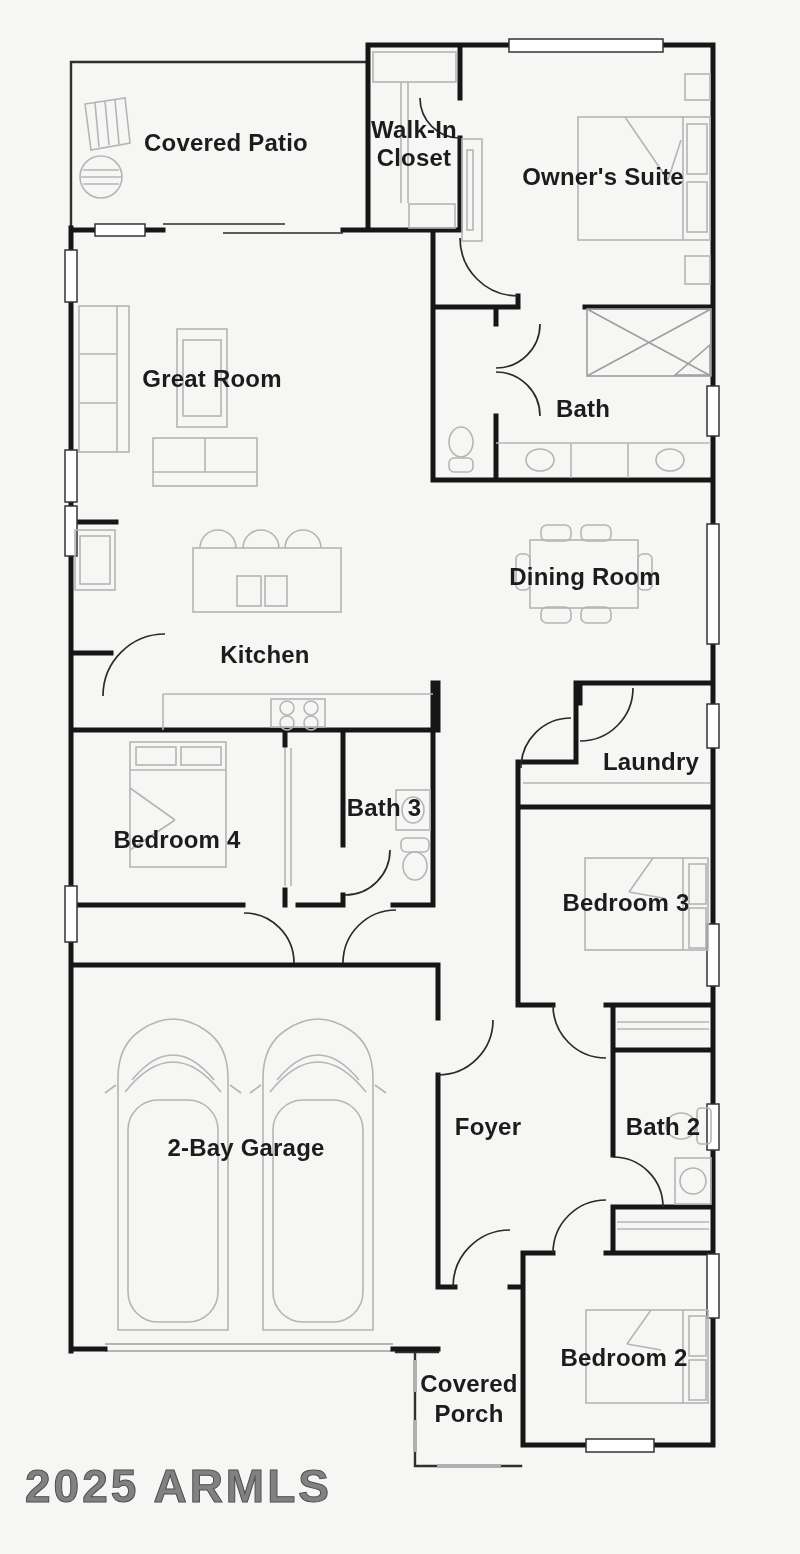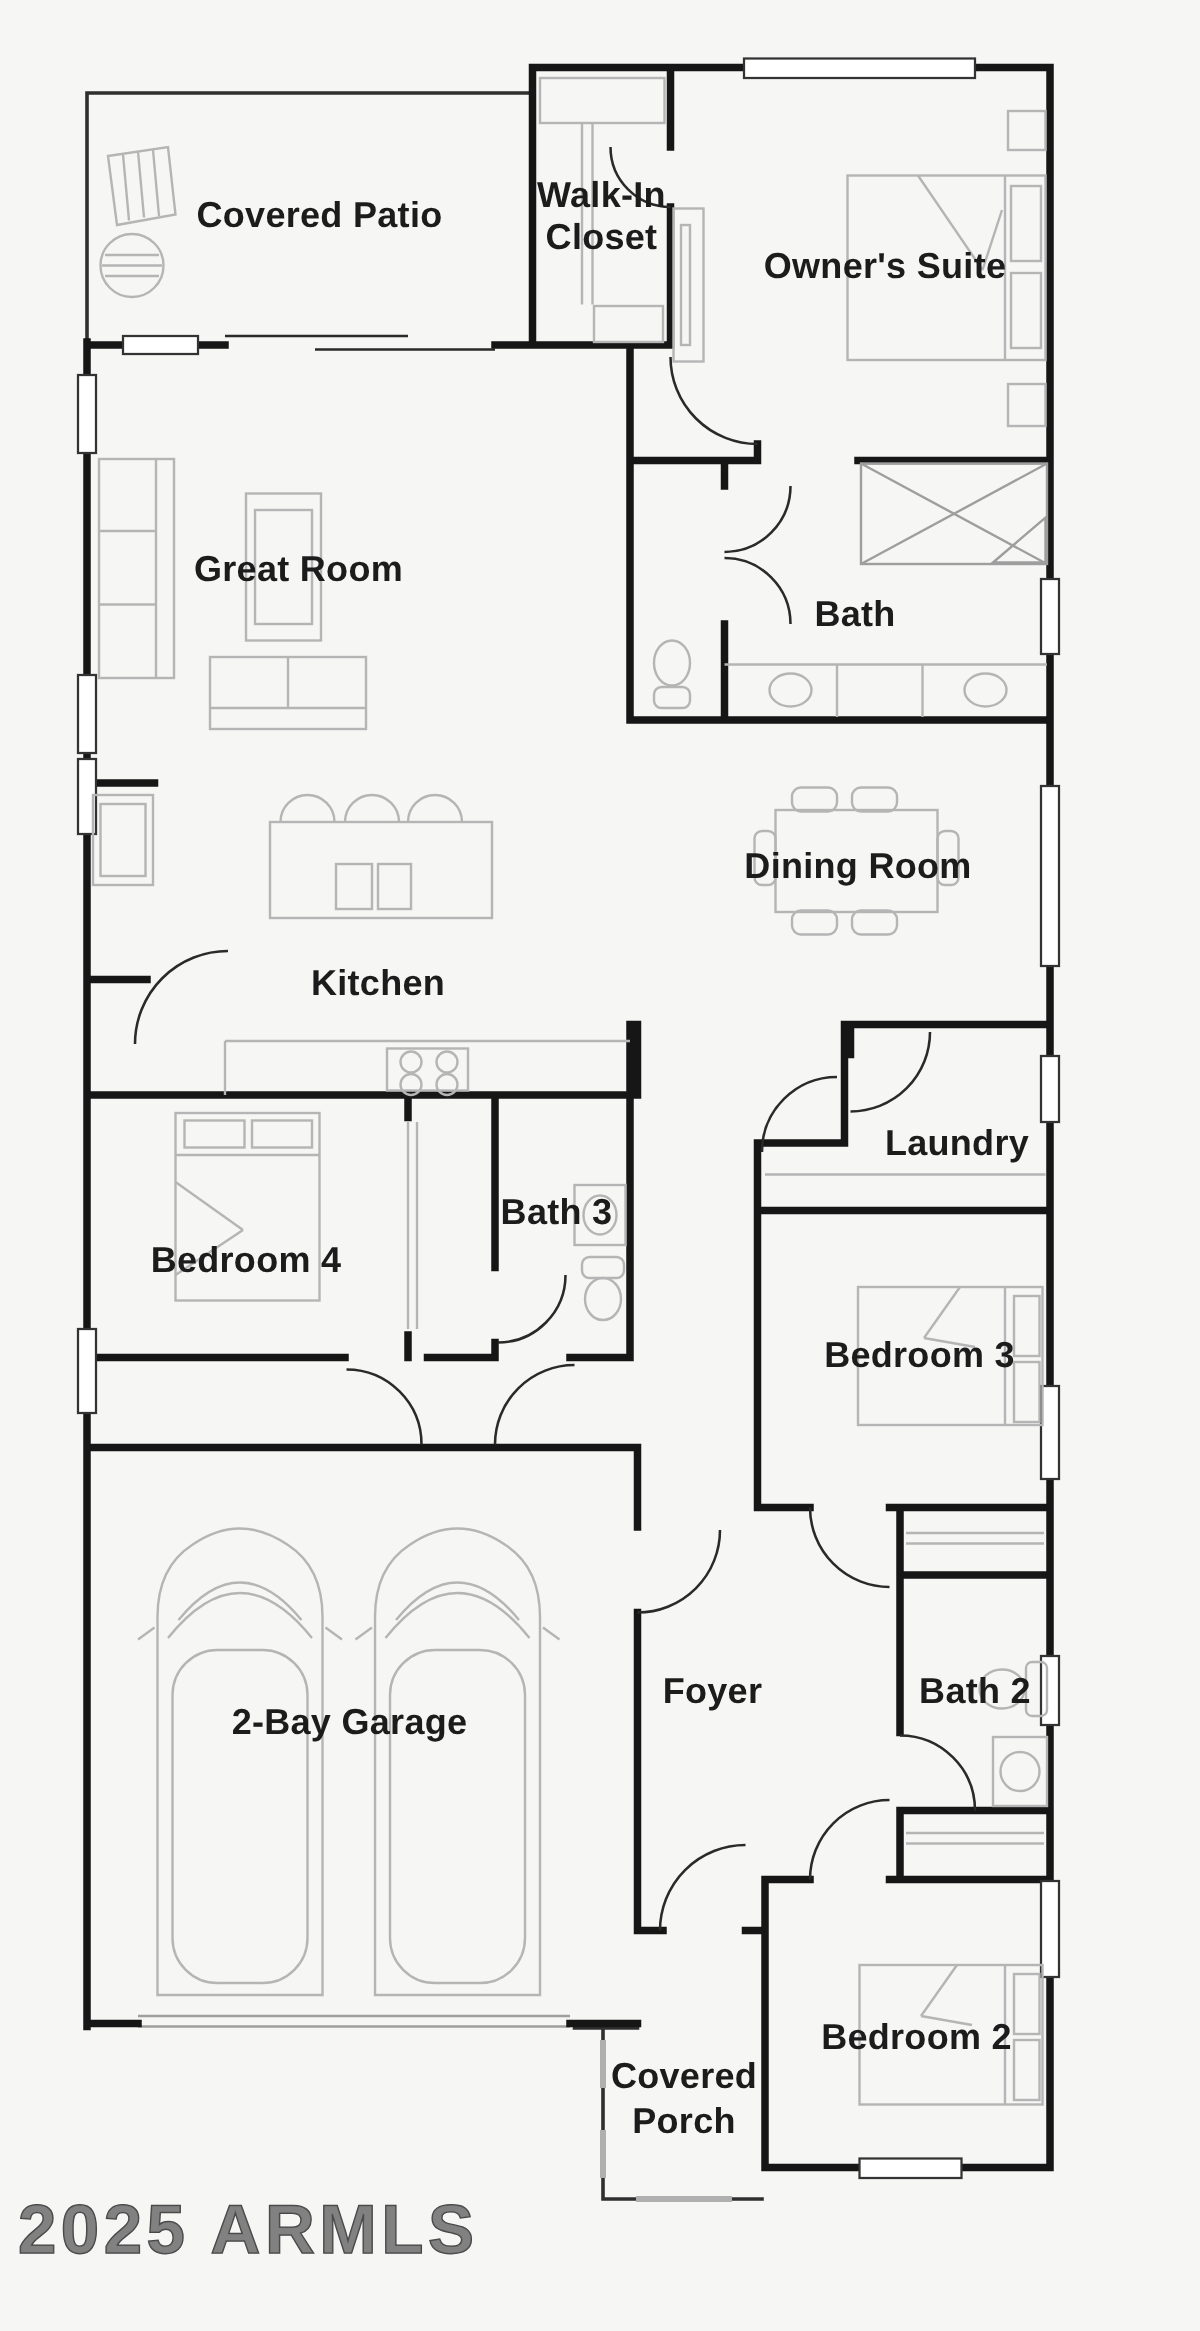--- a/index.html
+++ b/index.html
@@ -5,21 +5,21 @@
   :root{
     --background:#f6f6f5;
     --wall:#161616;
     --furniture:#b5b5b5;
     --fixture:#9e9e9e;
     --door:#2a2a2a;
     --text:#1c1c1c;
     --watermark:#5a5a5a;
   }
   html,body{margin:0;padding:0;background:var(--background);}
-  .plan-wrap{width:632px;height:1554px;position:relative;background:var(--background);}
+  .plan-wrap{width:632px;height:1554px;position:relative;background:var(--background);padding-left:13px;}
   svg{display:block;}
   .wall{stroke:var(--wall);stroke-width:5;fill:none;stroke-linecap:square;}
   .wall-thin{stroke:#2f2f2f;stroke-width:2.4;fill:none;stroke-linecap:square;}
   .furn{stroke:var(--furniture);stroke-width:1.6;fill:none;}
   .furn2{stroke:var(--fixture);stroke-width:1.6;fill:none;}
   .screen{stroke:#b0b0b0;stroke-width:4;fill:none;}
   .door{stroke:var(--door);stroke-width:1.7;fill:none;}
   .win{fill:#ffffff;stroke:#333;stroke-width:1.5;}
   .room-label{
     font-family:"Liberation Sans","DejaVu Sans",sans-serif;

